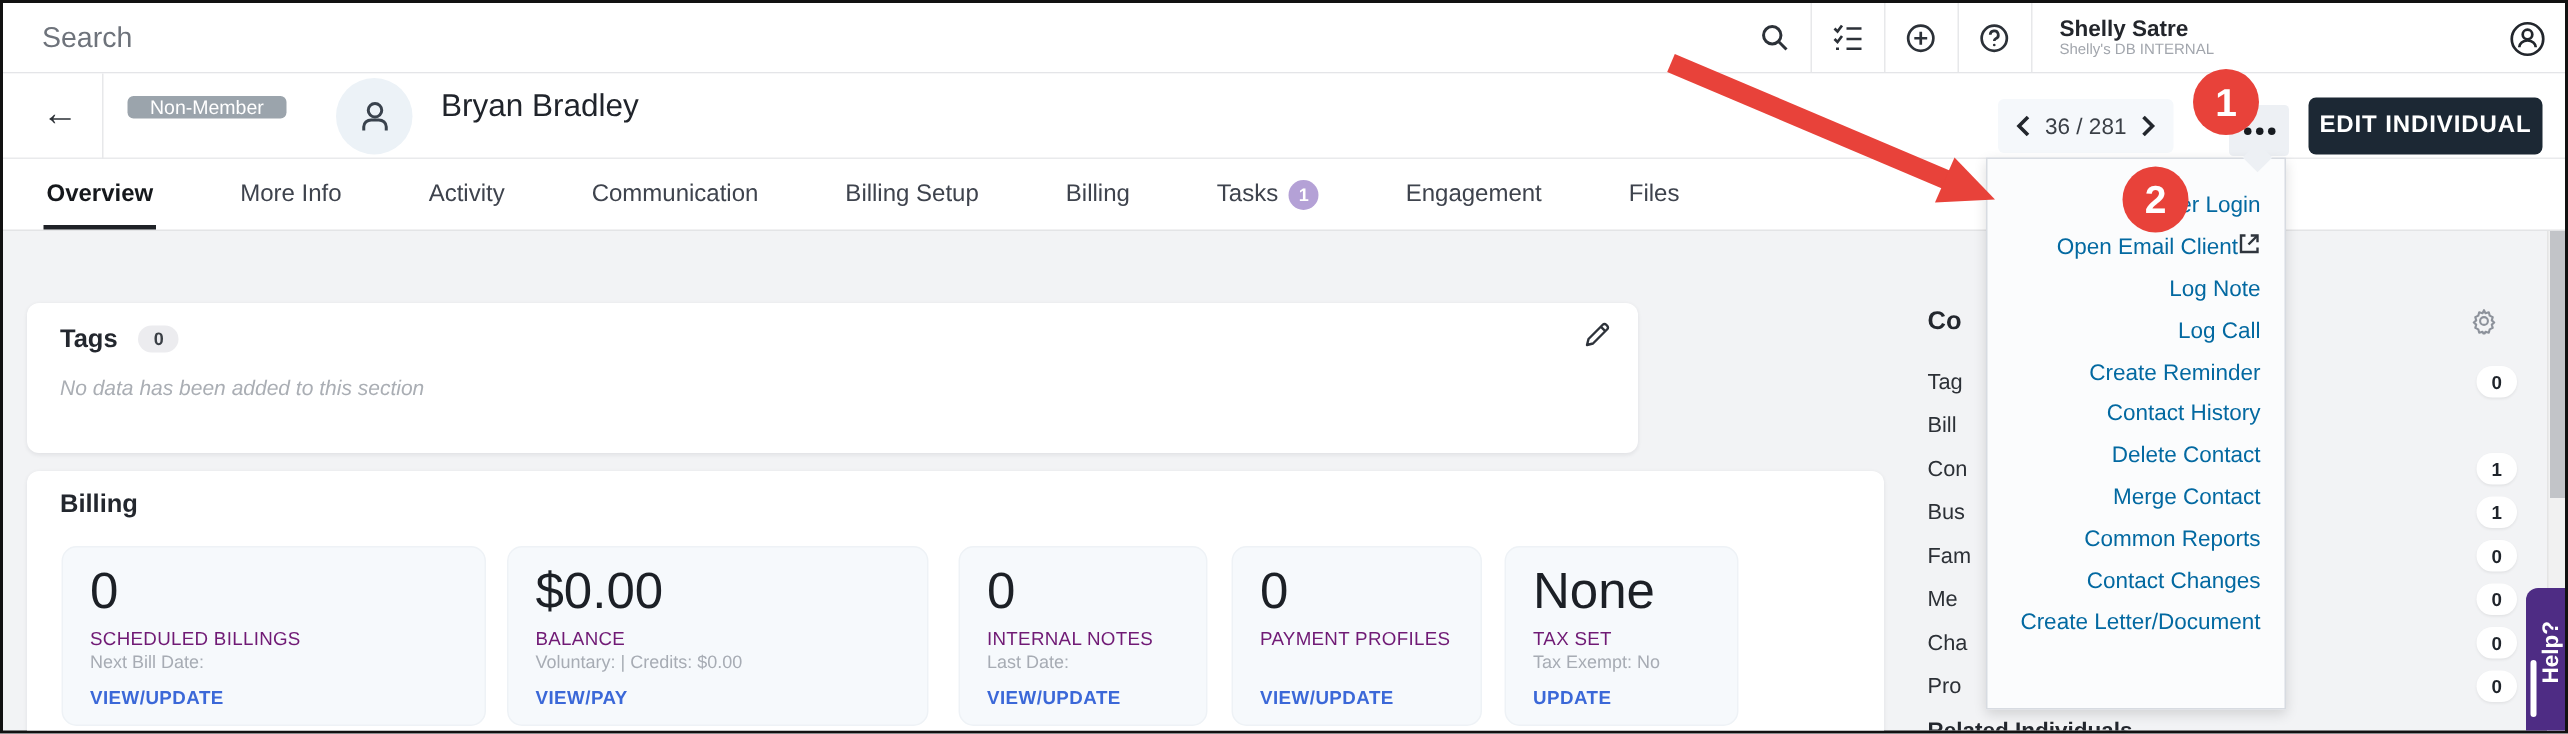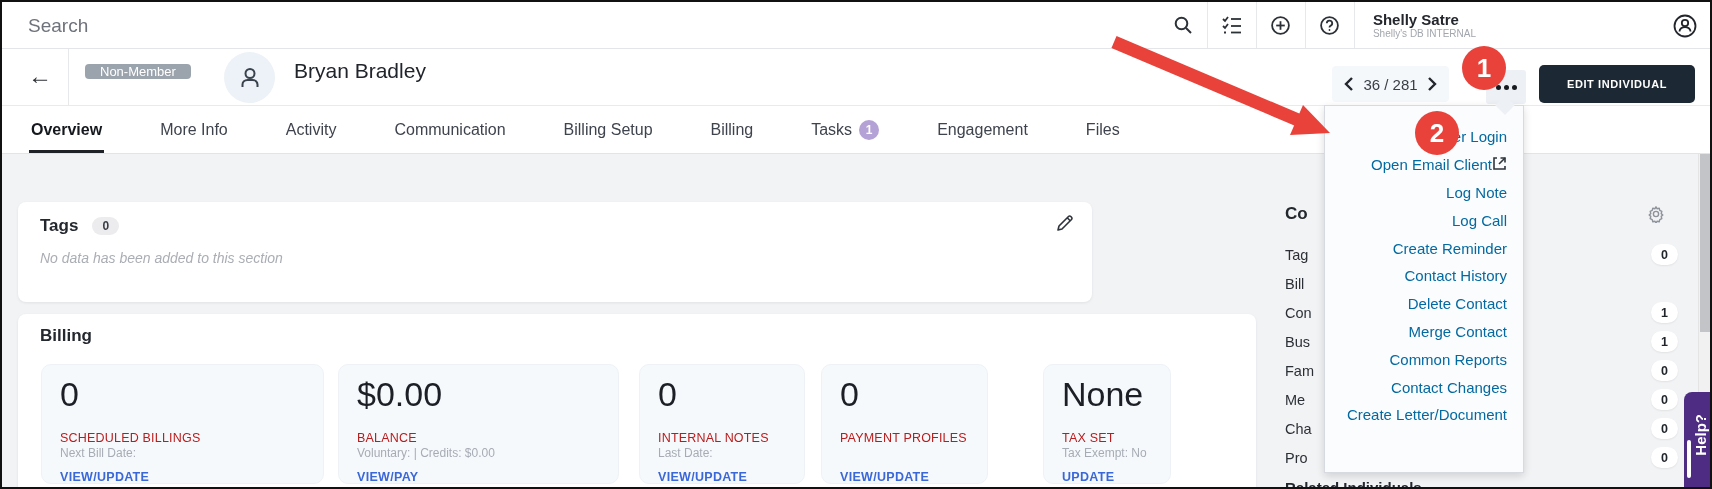--- a/index.html
+++ b/index.html
@@ -27,46 +27,46 @@
   .hdr-div{position:absolute;left:66px;top:0;width:1px;height:57px;background:#e7e8ea;}
   .member-badge{position:absolute;left:83px;top:15px;height:15px;padding:0 15px;background:#9ba4ac;border-radius:4px;color:#fff;font-size:13px;display:flex;align-items:center;}
   .hdr-avatar{position:absolute;left:222px;top:3px;width:51px;height:51px;border-radius:50%;background:#ecf2f7;display:flex;align-items:center;justify-content:center;}
   .page-title{position:absolute;left:292px;top:10px;font-size:21px;font-weight:500;color:#20242b;}
   .pager{position:absolute;left:1330px;top:17px;width:117px;height:36px;background:#f5f8fb;border-radius:4px;display:flex;align-items:center;justify-content:center;gap:9px;}
   .pager .pg-btn{cursor:pointer;display:flex;align-items:center;}
   .pager .pg-text{font-size:15px;color:#3a3f46;}
   .more-btn{position:absolute;left:1484px;top:21px;width:40px;height:34px;background:#edf0f4;border-radius:3px;display:flex;align-items:center;justify-content:center;gap:3px;cursor:pointer;}
   .more-btn i{width:5px;height:5px;border-radius:50%;background:#171b20;}
   .more-notch{position:absolute;left:1496px;top:96px;width:14px;height:14px;background:#edf0f4;transform:rotate(45deg);z-index:22;}
-  .edit-btn{position:absolute;left:1537px;top:16px;width:156px;height:38px;background:#1c2834;border:none;border-radius:5px;color:#fff;font-family:"Liberation Sans",sans-serif;font-size:11px;font-weight:700;letter-spacing:.6px;cursor:pointer;}
+  .edit-btn{position:absolute;left:1537px;top:16px;width:156px;height:38px;background:#1c2834;border:none;border-radius:5px;color:#fff;font-family:"Liberation Sans",sans-serif;font-size:16px;font-weight:700;letter-spacing:.6px;cursor:pointer;}
   
   .tabbar{position:absolute;left:0;top:104px;width:1712px;height:48px;background:#fff;border-bottom:1px solid #e3e4e6;display:flex;align-items:stretch;padding-left:29px;z-index:4;}
   .tab{display:flex;align-items:center;gap:7px;margin-right:58px;font-size:16px;color:#3e434d;cursor:pointer;position:relative;white-space:nowrap;}
   .tab.active{font-weight:700;color:#15181c;}
   .tab.active::after{content:"";position:absolute;left:-2px;right:-2px;bottom:0;height:3px;background:#1f2227;}
   .tab-badge{width:20px;height:20px;border-radius:50%;background:#b4a1d6;color:#fff;font-size:12px;font-weight:700;display:flex;align-items:center;justify-content:center;}
   
   .card{position:absolute;background:#fff;border-radius:8px;box-shadow:0 1px 3px rgba(25,30,40,.08);}
   #tags-card{left:16px;top:200px;width:1074px;height:100px;padding:14px 22px;}
   .card-title-row{display:flex;align-items:center;gap:14px;}
   .card-title{font-size:17px;font-weight:700;color:#23272e;}
   .count-pill{background:#ececef;border-radius:10px;padding:2px 10px;font-size:12px;font-weight:700;color:#3a3f45;}
   .empty-text{margin-top:14px;font-size:14px;font-style:italic;color:#aaaeb4;}
   .pencil-btn{position:absolute;right:18px;top:12px;cursor:pointer;}
   #billing-card{left:16px;top:312px;width:1238px;height:177px;padding:12px 22px;border-radius:8px 8px 0 0;}
   .tile{position:absolute;top:50px;height:120px;background:#f6f9fc;border:1px solid #eef2f6;border-radius:10px;padding:11px 18px;}
   .tile .t-val{font-size:34px;color:#1c2026;line-height:36px;}
-  .tile .t-label{margin-top:19px;font-size:12.5px;color:#b91c1c;letter-spacing:.2px;}
+  .tile .t-label{margin-top:7px;font-size:12.5px;color:#701a75;letter-spacing:.2px;}
   .tile .t-sub{margin-top:1px;font-size:12px;color:#a7acb4;min-height:16px;}
   .tile .t-link{margin-top:8px;font-size:12.5px;font-weight:700;color:#3b68d8;letter-spacing:.3px;cursor:pointer;}
   .tile0{left:23px;width:283px;}
   .tile1{left:320px;width:281px;}
   .tile2{left:621px;width:166px;}
   .tile3{left:803px;width:167px;}
-  .tile4{left:1025px;width:128px;}
+  .tile4{left:985px;width:156px;}
   
   .rp-head{position:absolute;left:1283px;top:202px;width:393px;display:flex;justify-content:space-between;align-items:center;z-index:1;}
   .rp-title{font-size:17px;font-weight:700;color:#23272e;white-space:nowrap;overflow:hidden;}
   .gear{position:absolute;right:30px;top:-2px;cursor:pointer;}
   .rp-rows{position:absolute;left:1283px;top:238px;width:393px;z-index:1;}
   .rp-row{height:29px;display:flex;justify-content:space-between;align-items:center;}
   .rp-label{font-size:14.5px;color:#2c3036;white-space:nowrap;}
   .rp-pill{min-width:27px;height:21px;border-radius:11px;background:#fff;box-shadow:0 1px 2px rgba(0,0,0,.07);display:flex;align-items:center;justify-content:center;font-size:12.5px;font-weight:700;color:#1f242b;}
   .rp-pill.nopill{visibility:hidden;}
   .rp-footer{position:absolute;left:1283px;top:477px;font-size:15px;font-weight:700;color:#23272e;z-index:1;}

